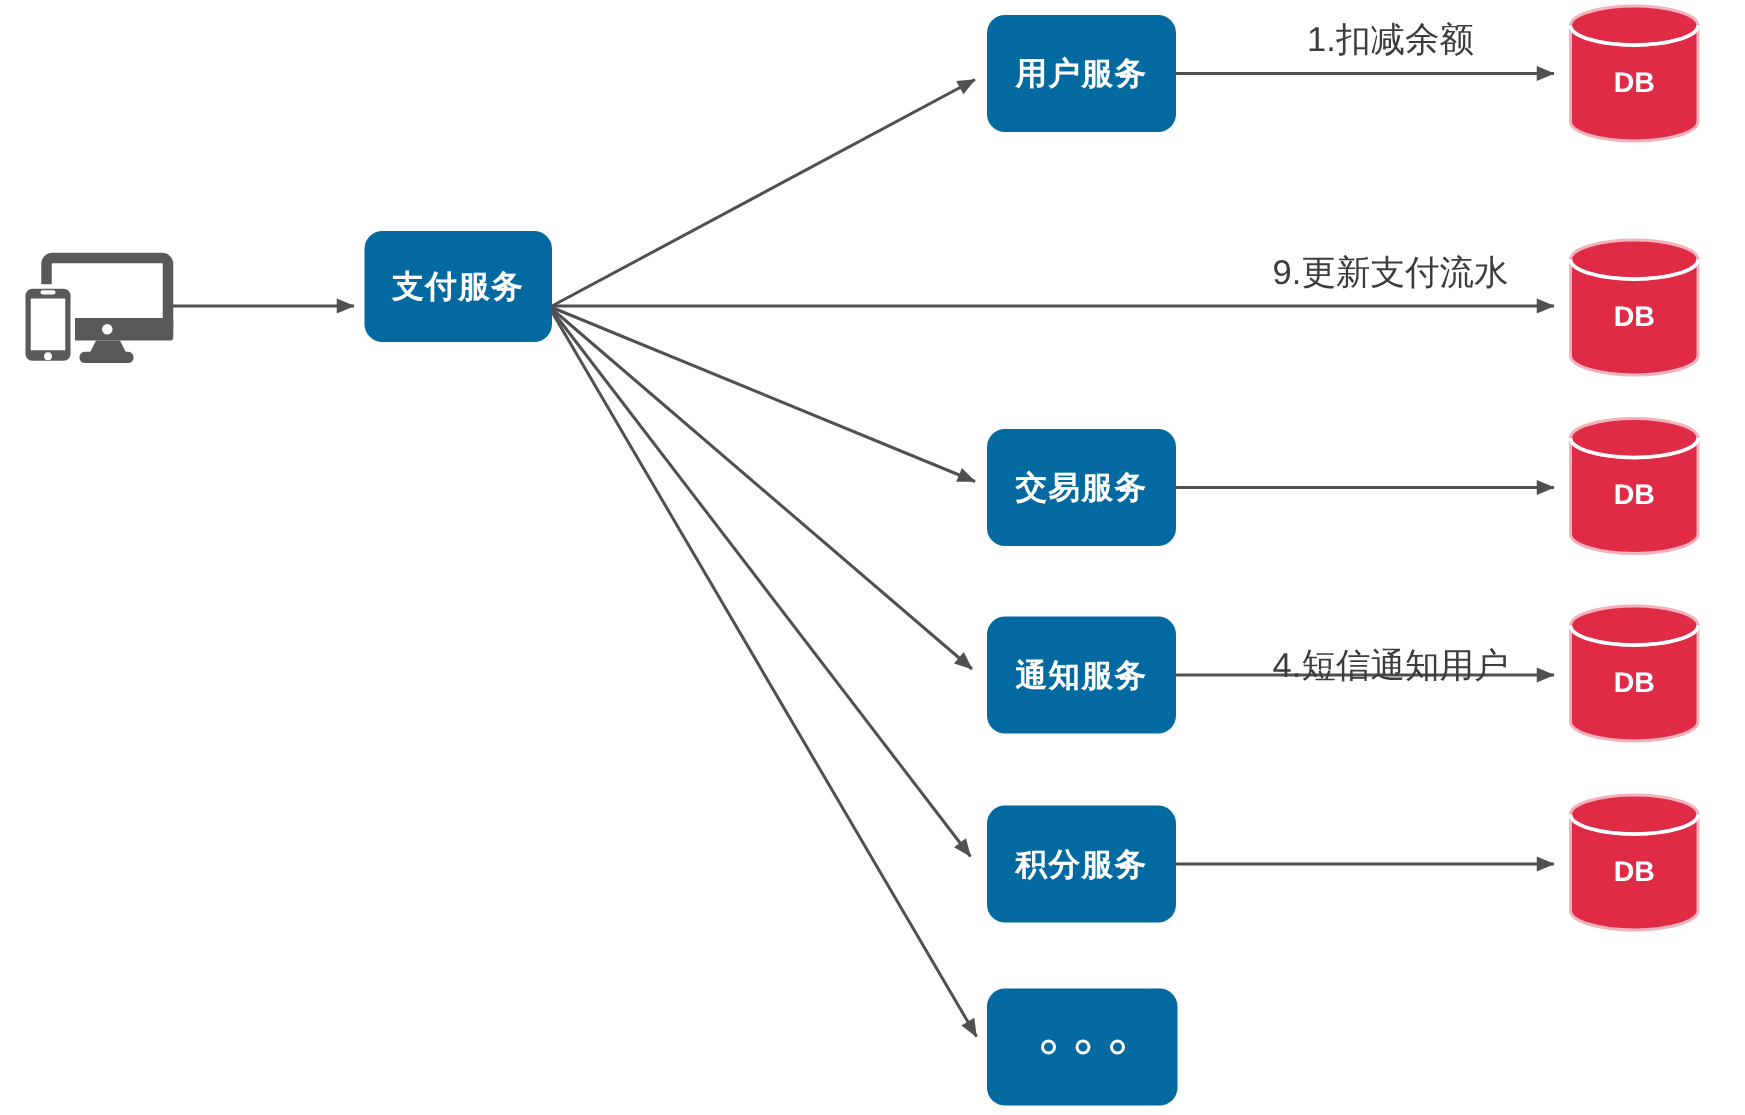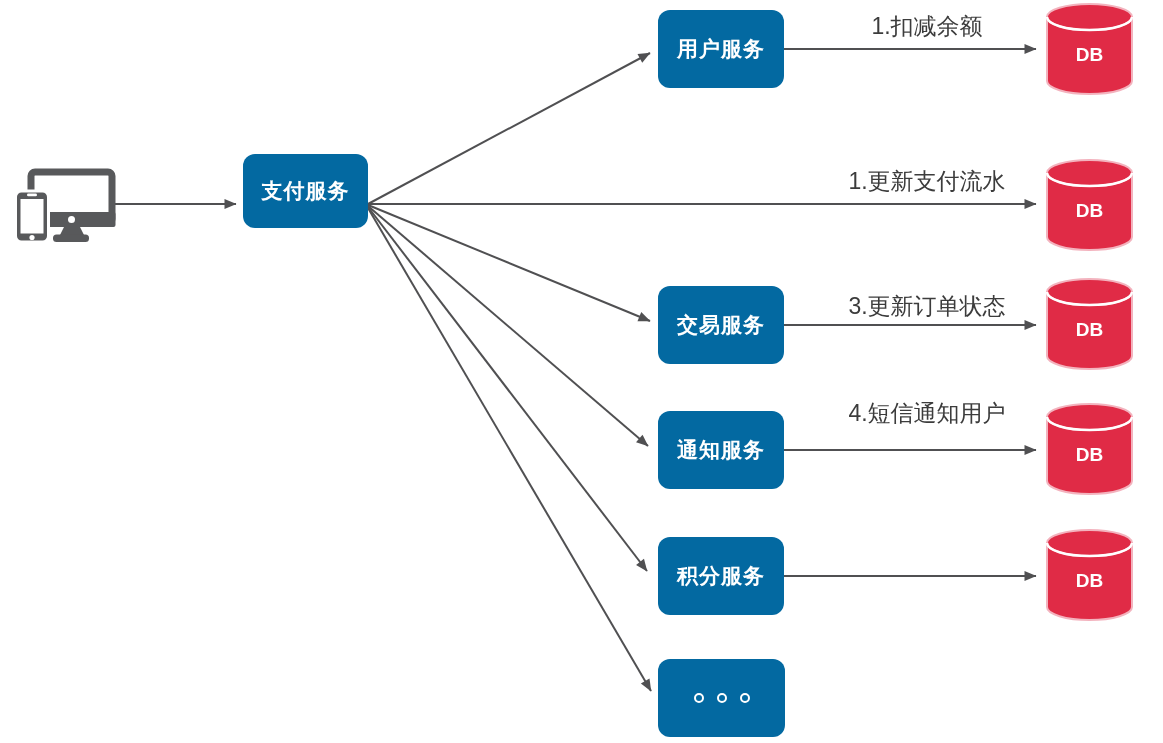--- a/index.html
+++ b/index.html
@@ -16,21 +16,21 @@
   .svc-notify{top:411px;}
   .svc-points{top:537px;text-align:right;}
   .svc-more{top:659px;left:658px;width:127px;height:78px;}
   .dots{display:flex;gap:13px;align-items:center;}
   .dot{width:6px;height:6px;border:2px solid #fff;border-radius:50%;background:transparent;}
   .edge-label{position:absolute;left:797px;width:260px;text-align:center;
               font-size:23px;color:#3C3C3C;line-height:20px;white-space:nowrap;}
   .el-1{top:16px;}
   .el-2{top:171px;}
   .el-3{top:296px;}
-  .el-4{top:403px;}
+  .el-4{top:433px;}
   .el-5{top:546px;}
   .db{position:absolute;left:1043px;width:93px;height:95px;}
   .db-1{top:2px;}
   .db-2{top:158px;}
   .db-3{top:277px;}
   .db-4{top:402px;}
   .db-5{top:528px;}
   .client-icon{position:absolute;left:14px;top:166px;width:102px;height:82px;}
 </style>
 </head>
@@ -89,22 +89,21 @@
   </div>
   <div class="node svc svc-more">
     <span class="dots">
       <span class="dot"></span>
       <span class="dot"></span>
       <span class="dot"></span>
     </span>
   </div>
 
   <div class="edge-label el-1">1.扣减余额</div>
-  <div class="edge-label el-2">1.更新支付流水</div>
-  <div class="edge-label el-3">3.更新订单状态</div>
+  <div class="edge-label el-2">9.更新支付流水</div>
   <div class="edge-label el-4">4.短信通知用户</div>
 
   <svg class="db db-1" viewBox="0 0 93 95" xmlns="http://www.w3.org/2000/svg">
     <path d="M4 15 V79 A42.5 13 0 0 0 89 79 V15 Z" fill="#E02B46" stroke="#F3B3BE" stroke-width="2"></path>
     <ellipse cx="46.5" cy="15" rx="42.5" ry="13" fill="#E02B46" stroke="#F3B3BE" stroke-width="2"></ellipse>
     <path d="M4 15 A42.5 13 0 0 0 89 15" fill="none" stroke="#fff" stroke-width="2.5"></path>
     <text x="46.5" y="59" text-anchor="middle" fill="#fff" font-size="19" font-weight="bold" font-family="Liberation Sans, sans-serif">DB</text>
   </svg>
   <svg class="db db-2" viewBox="0 0 93 95" xmlns="http://www.w3.org/2000/svg">
     <path d="M4 15 V79 A42.5 13 0 0 0 89 79 V15 Z" fill="#E02B46" stroke="#F3B3BE" stroke-width="2"></path>

